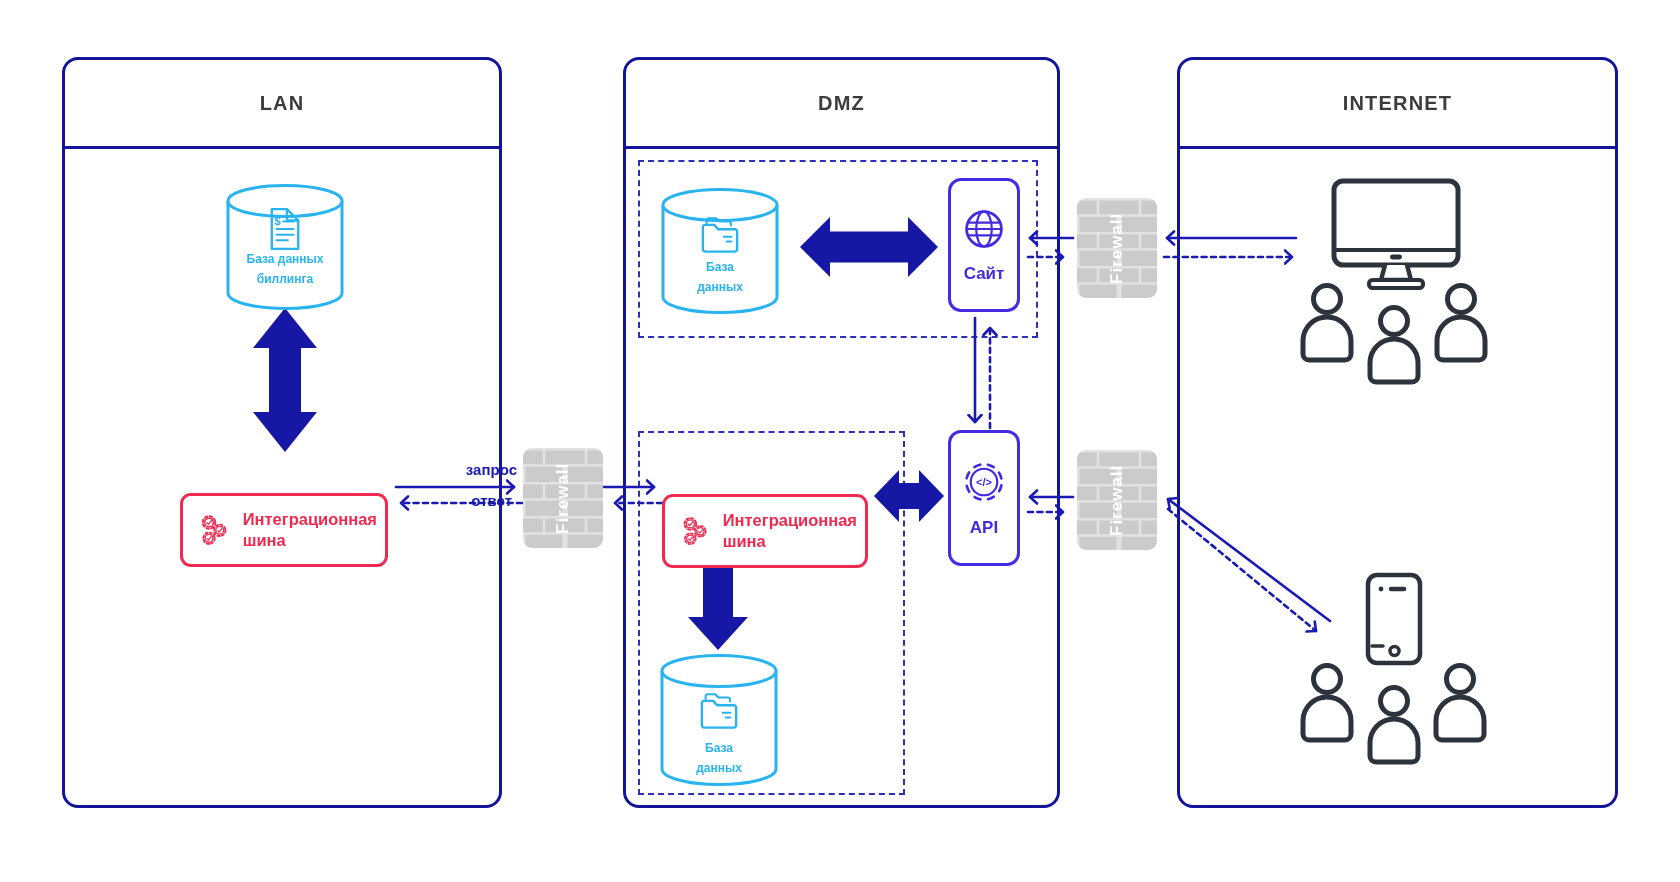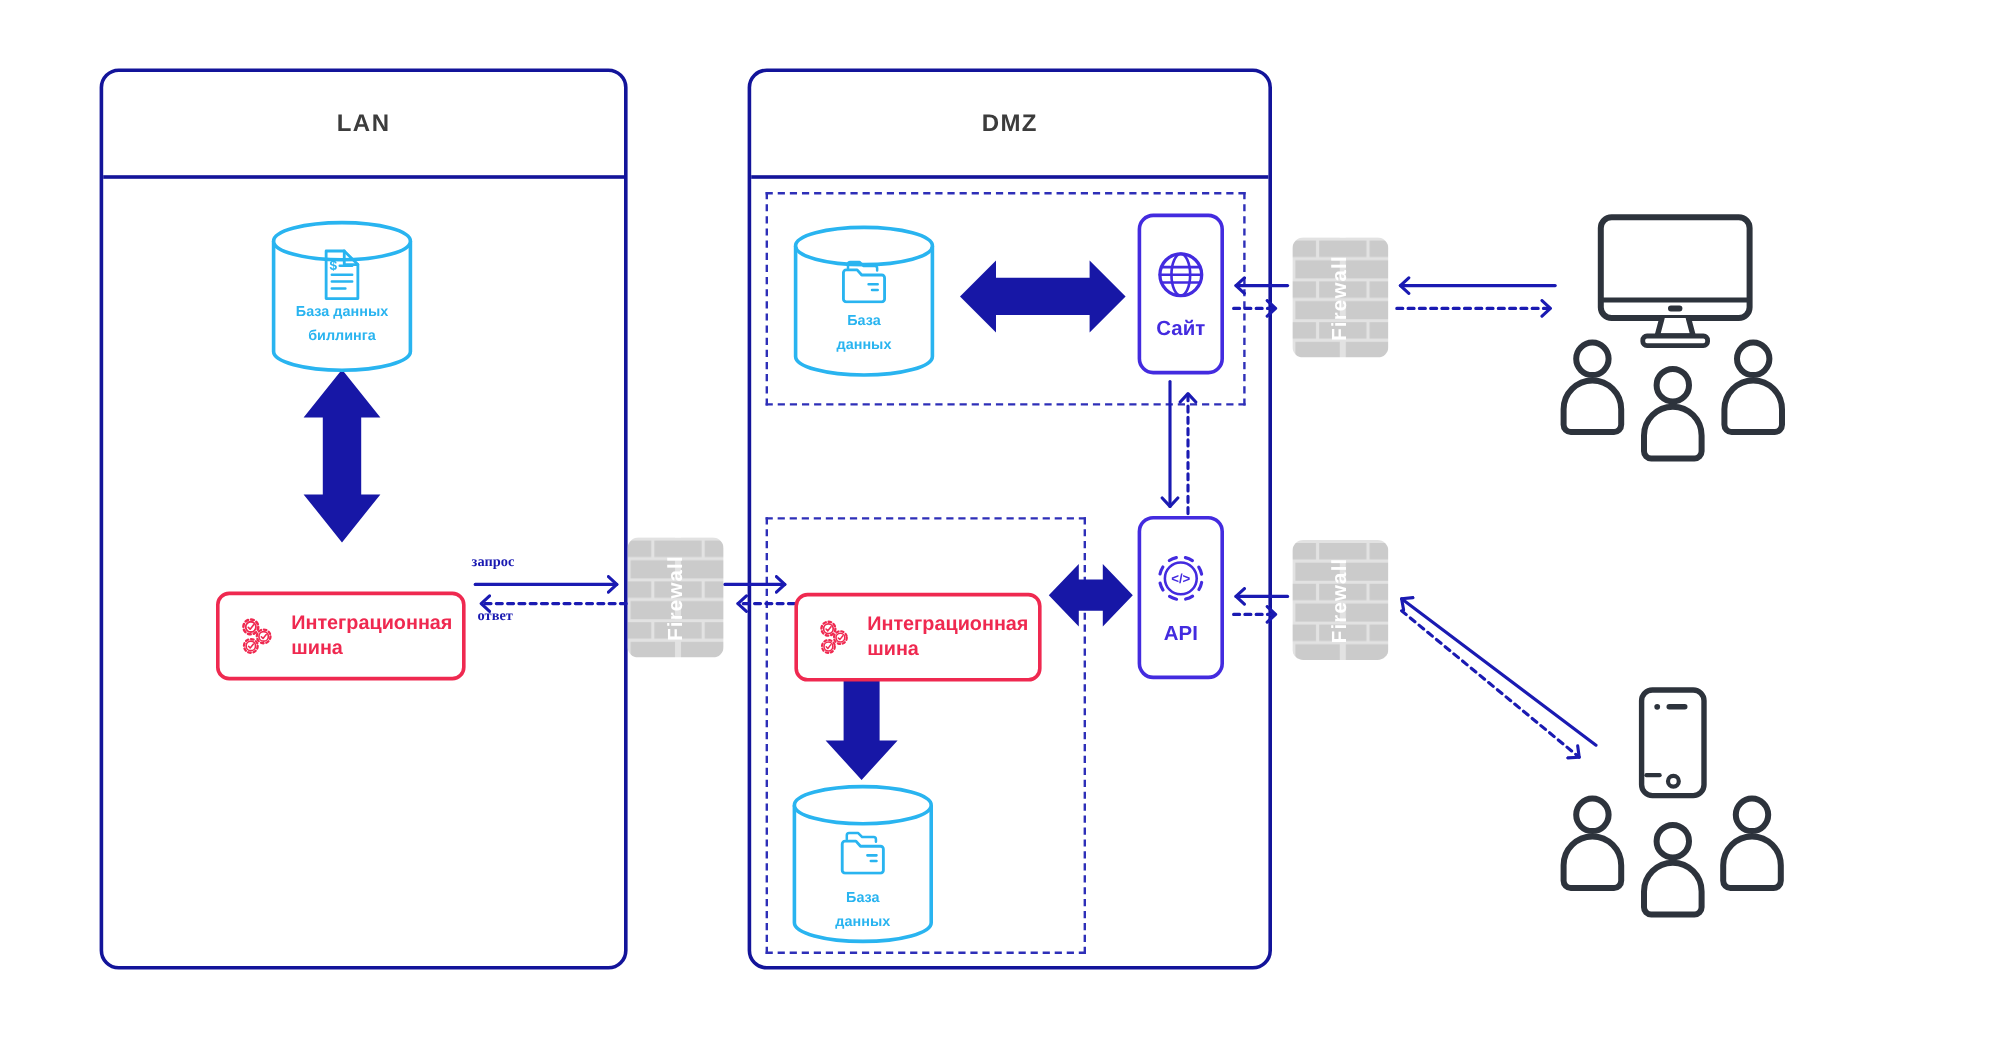--- a/index.html
+++ b/index.html
@@ -5,21 +5,21 @@
   html,body{margin:0;padding:0;background:#fff;}
   .stage{position:relative;width:1680px;height:882px;background:#ffffff;
          font-family:"Liberation Sans",sans-serif;overflow:hidden;}
 
   
   .zone{position:absolute;top:57px;height:751px;border:3px solid var(--navy,#13149a);
         border-radius:16px;box-sizing:border-box;background:transparent;z-index:5;}
   .zone-header{height:86px;border-bottom:3px solid var(--navy,#13149a);display:flex;
         align-items:center;justify-content:center;font-size:20px;font-weight:bold;
         color:var(--header,#3c3c3c);letter-spacing:1.2px;}
-  #zone-lan{left:62px;width:440px;margin-left:21px;}
+  #zone-lan{left:62px;width:440px;}
   #zone-dmz{left:623px;width:437px;}
   #zone-internet{left:1177px;width:441px;}
 
   .dashed-box{position:absolute;border:2px dashed var(--dash,#2e2fb8);
         box-sizing:border-box;z-index:8;}
   #dash-top{left:638px;top:160px;width:400px;height:178px;}
   #dash-bottom{left:638px;top:431px;width:267px;height:364px;}
 
   
   .overlay{position:absolute;left:0;top:0;z-index:30;pointer-events:none;}
@@ -58,40 +58,43 @@
   
   .firewall{position:absolute;z-index:35;width:80px;height:100px;}
   .firewall .fw-label{position:absolute;inset:0;display:flex;align-items:center;
         justify-content:center;writing-mode:vertical-rl;transform:rotate(180deg);
         color:#fff;font-weight:bold;font-size:17px;letter-spacing:1px;}
   #fw1{left:523px;top:448px;}
   #fw2{left:1077px;top:198px;}
   #fw3{left:1077px;top:450px;}
 
   
-  .edge-label{position:absolute;z-index:45;font-size:12px;font-weight:bold;
-        color:var(--arrow,#1a1ab2);text-align:left;font-family:Liberation Serif, serif;}
+  .edge-label{position:absolute;z-index:45;font-size:15px;font-weight:bold;
+        color:var(--arrow,#1a1ab2);text-align:right;}
   #lbl-request{left:393px;top:461px;width:124px;}
-  #lbl-response{left:398px;top:506px;width:114px;}
+  #lbl-response{left:398px;top:492px;width:114px;}
 
   
   .devgroup{position:absolute;z-index:20;}
   .s-dark{stroke:var(--dark,#2d333c);fill:#fff;stroke-linecap:round;stroke-linejoin:round;}
   .f-dark{fill:var(--dark,#2d333c);stroke:none;}
 </style>
 </head>
 <body>
 
 <div class="stage">
 
   <div class="zone" id="zone-lan">
     <div class="zone-header">LAN</div>
   </div>
   <div class="zone" id="zone-dmz">
     <div class="zone-header">DMZ</div>
+  </div>
+  <div class="zone" id="zone-internet">
+    <div class="zone-header">INTERNET</div>
   </div>
 
   <div class="dashed-box" id="dash-top"></div>
   <div class="dashed-box" id="dash-bottom"></div>
 
   <svg class="overlay" width="1680" height="882" viewBox="0 0 1680 882">
     <defs>
       <marker id="ah" markerWidth="14" markerHeight="16" refX="8.5" refY="8" orient="auto" markerUnits="userSpaceOnUse">
         <path class="ah-path" d="M1.5,1.5 L8.5,8 L1.5,14.5"></path>
       </marker>

